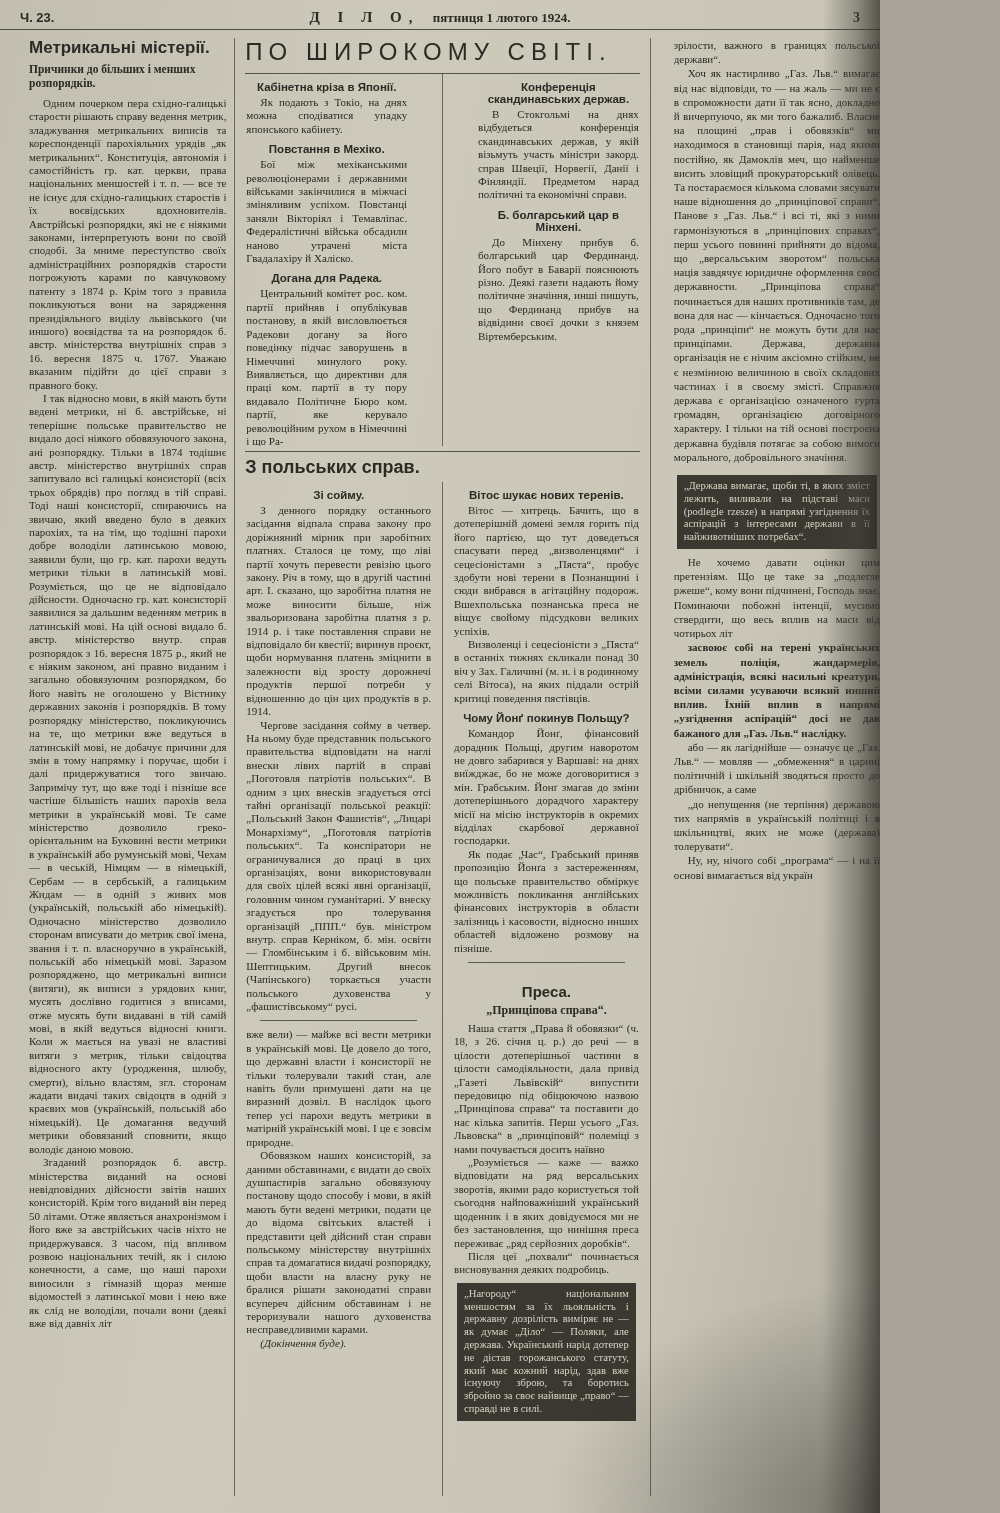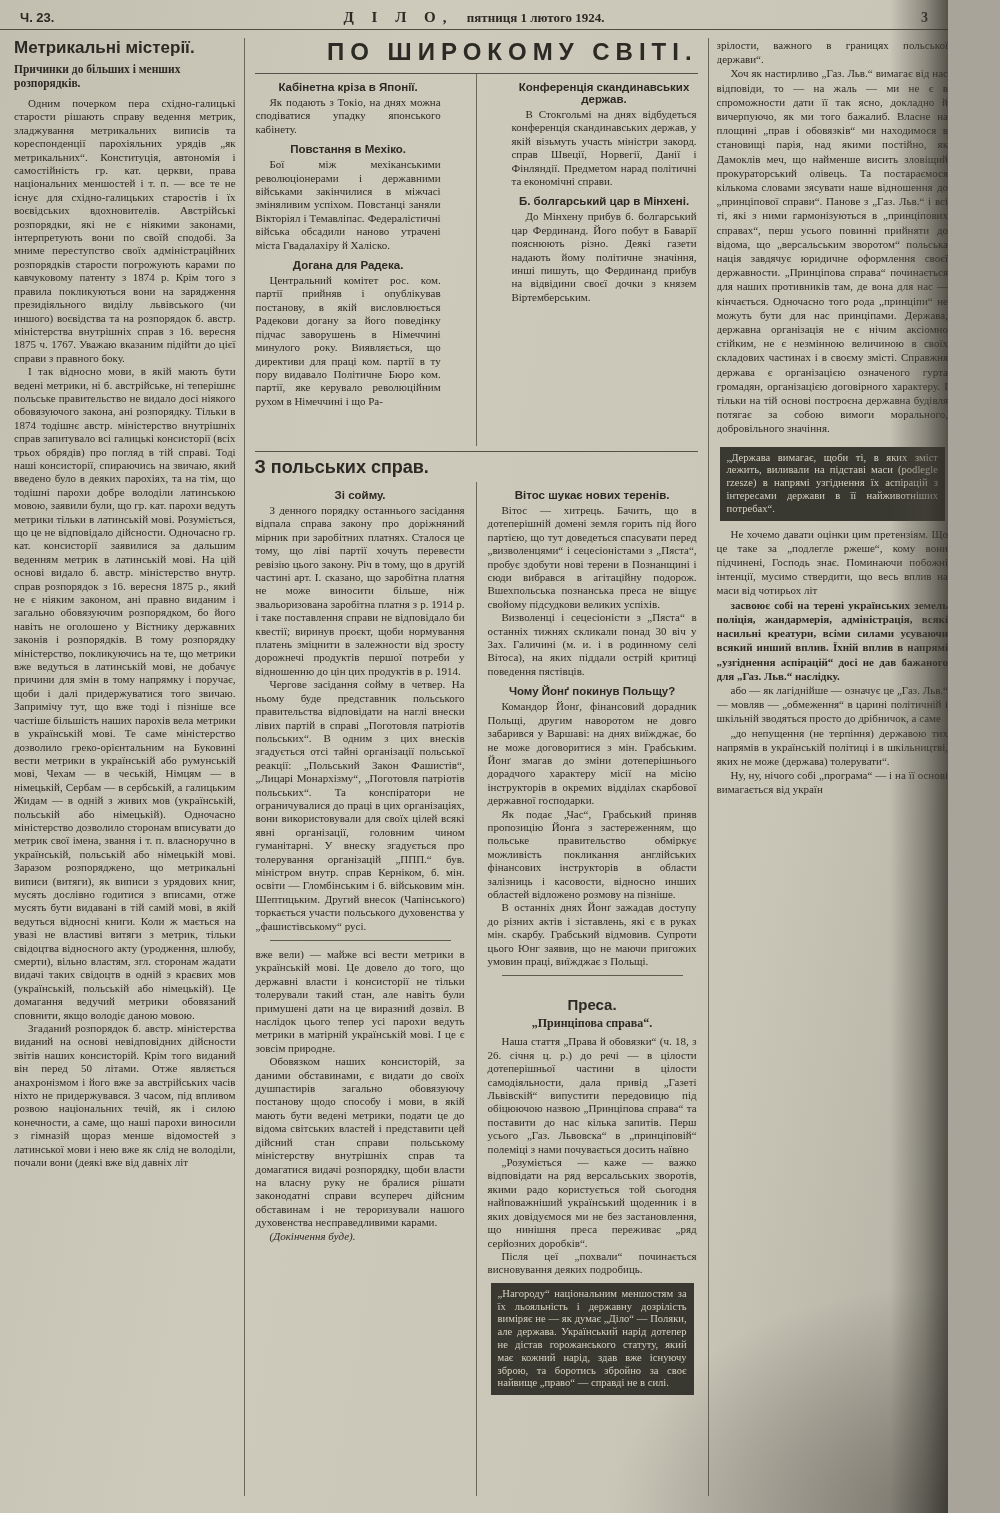--- a/index.html
+++ b/index.html
@@ -1,39 +1,39 @@
 <!DOCTYPE html>
 <html><head>
 <meta charset="utf-8">
 <style>
   html,body{margin:0;padding:0;}
   body{width:1000px;height:1513px;background:#a8a499;font-family:"Liberation Serif",serif;overflow:hidden;}
-  .page{position:relative;width:948px;height:1513px;overflow:hidden;color:#2c2a24;
+  .page{position:relative;width:880px;height:1513px;overflow:hidden;color:#2c2a24;
         background:linear-gradient(100deg,#c2beb0,#cdc9bb 35%,#c9c5b7 75%,#b3afa2);}
   .page::before{content:"";position:absolute;top:0;right:0;width:58px;height:100%;z-index:6;pointer-events:none;
         background:linear-gradient(to right,rgba(70,68,60,0),rgba(70,68,60,0.45) 60%,rgba(48,46,40,0.75));}
   .page::after{content:"";position:absolute;bottom:0;right:0;width:340px;height:230px;z-index:6;pointer-events:none;
         background:radial-gradient(ellipse at bottom right,rgba(40,38,34,0.45),rgba(40,38,34,0) 70%);}
   .masthead{display:flex;align-items:baseline;padding:9px 20px 3px 20px;border-bottom:1px solid #4e4b41;}
   .mh-issue{width:200px;font-weight:bold;font-size:13px;font-family:"Liberation Sans",sans-serif;}
   .mh-center{flex:1;text-align:center;font-size:13px;font-weight:bold;}
   .mh-paper{letter-spacing:7px;font-size:15px;margin-right:10px;}
   .mh-page{width:200px;text-align:right;font-size:14px;font-weight:bold;}
   .content{display:flex;align-items:stretch;padding:8px 0 0 14px;height:1458px;overflow:hidden;}
   .vrule{width:1px;background:#6b6759;margin:0 8px;}
-  .col{overflow:hidden;}
+  .col{overflow:hidden;margin-left:15px;}
   .c1{width:224px;}
   .mid{width:452px;display:flex;flex-direction:column;}
   .c4{width:234px;}
   p.body{font-size:11px;line-height:13.4px;text-align:justify;text-indent:14px;margin:0;}
   p.noindent{text-indent:0;}
   .m-title{font-family:"Liberation Sans",sans-serif;font-weight:bold;font-size:17px;margin:0 0 5px;line-height:19px;}
   .m-sub{font-family:Liberation Serif, serif;font-weight:bold;font-size:11.5px;margin:0 0 7px;line-height:14px;}
-  .world-banner{font-family:"Liberation Sans",sans-serif;font-weight:bold;font-size:24px;letter-spacing:6px;
-        text-align:right;padding:0 0 7px;border-bottom:1px solid #55524a;margin:0 2px;}
+  .world-banner{font-family:"Liberation Sans",sans-serif;font-weight:normal;font-size:24px;letter-spacing:6px;
+        text-align:left;padding:0 0 7px;border-bottom:1px solid #55524a;margin:0 2px;}
   .mid-block{display:flex;flex:0 0 auto;}
   .half{width:50%;overflow:hidden;padding:0 3px;}
   .block1{height:372px;gap:24px;}
   .block2{flex:1;min-height:0;}
   .art-h{font-family:"Liberation Sans",sans-serif;font-weight:bold;font-size:11.5px;text-align:center;margin:7px 0 3px;}
   .polish-banner{font-family:"Liberation Sans",sans-serif;font-weight:bold;font-size:18px;text-align:left;
         border-top:1px solid #55524a;margin:5px 2px 0;padding:5px 0 4px;}
   .hr{border-top:1px solid #5d5a4e;margin:7px 14px;}
   .press-h{font-family:"Liberation Sans",sans-serif;font-weight:bold;font-size:15px;text-align:center;margin:20px 0 3px;}
   .press-sub{font-weight:bold;font-size:12px;text-align:center;margin:0 0 4px;}
@@ -104,21 +104,20 @@
           <p class="body fin">(Докінчення буде).</p>
         </div>
         <div class="vrule"></div>
         <div class="half">
           <h4 class="art-h">Вітос шукає нових теренів.</h4>
           <p class="body">Вітос — хитрець. Бачить, що в дотеперішній домені земля горить під його партією, що тут доведеться спасувати перед „визволенцями“ і сецесіоністами з „Пяста“, пробує здобути нові терени в Познанщині і сюди вибрався в агітаційну подорож. Вшехпольська познанська преса не віщує свойому підсудкови великих успіхів.</p>
           <p class="body">Визволенці і сецесіоністи з „Пяста“ в останніх тижнях скликали понад 30 віч у Зах. Галичині (м. и. і в родинному селі Вітоса), на яких піддали острій критиці поведення пястівців.</p>
           <h4 class="art-h">Чому Йонґ покинув Польщу?</h4>
           <p class="body">Командор Йонґ, фінансовий дорадник Польщі, другим наворотом не довго забарився у Варшаві: на днях виїжджає, бо не може договоритися з мін. Грабським. Йонґ змагав до зміни дотеперішнього дорадчого характеру місії на місію інструкторів в окремих відділах скарбової державної господарки.</p>
           <p class="body">Як подає „Час“, Грабський приняв пропозицію Йонґа з застереженням, що польське правительство обміркує можливість покликання англійських фінансових інструкторів в области залізниць і касовости, відносно инших областей відложено розмову на пізніше.</p>
-          <p class="body">В останніх днях Йонґ зажадав доступу до різних актів і зіставлень, які є в руках мін. скарбу. Грабський відмовив. Супроти цього Юнг заявив, що не маючи пригожих умовин праці, виїжджає з Польщі.</p>
           <div class="hr"></div>
           <h4 class="press-h">Преса.</h4>
           <h5 class="press-sub">„Принціпова справа“.</h5>
           <p class="body">Наша стаття „Права й обовязки“ (ч. 18, з 26. січня ц. р.) до речі — в цілости дотеперішньої частини в цілости самодіяльности, дала привід „Газеті Львівскій“ випустити передовицю під обіцюючою назвою „Принціпова справа“ та поставити до нас кілька запитів. Перш усього „Газ. Львовска“ в „принціповій“ полеміці з нами почувається досить наївно</p>
           <p class="body petit">„Розуміється — каже — важко відповідати на ряд версальських зворотів, якими радо користується той сьогодня найповажніший український щоденник і в яких довідуємося ми не без застановлення, що нинішня преса переживає „ряд серйозних доробків“.</p>
           <p class="body">Після цеї „похвали“ починається висновування деяких подробиць.</p>
           <div class="inv">„Нагороду“ національним меншостям за їх льояльність і державну дозрілість виміряє не — як думає „Діло“ — Поляки, але держава. Український нарід дотепер не дістав горожанського статуту, який має кожний нарід, здав вже існуючу зброю, та боротись збройно за своє найвище „право“ — справді не в силі.</div>
         </div>
       </div>
     </div>

